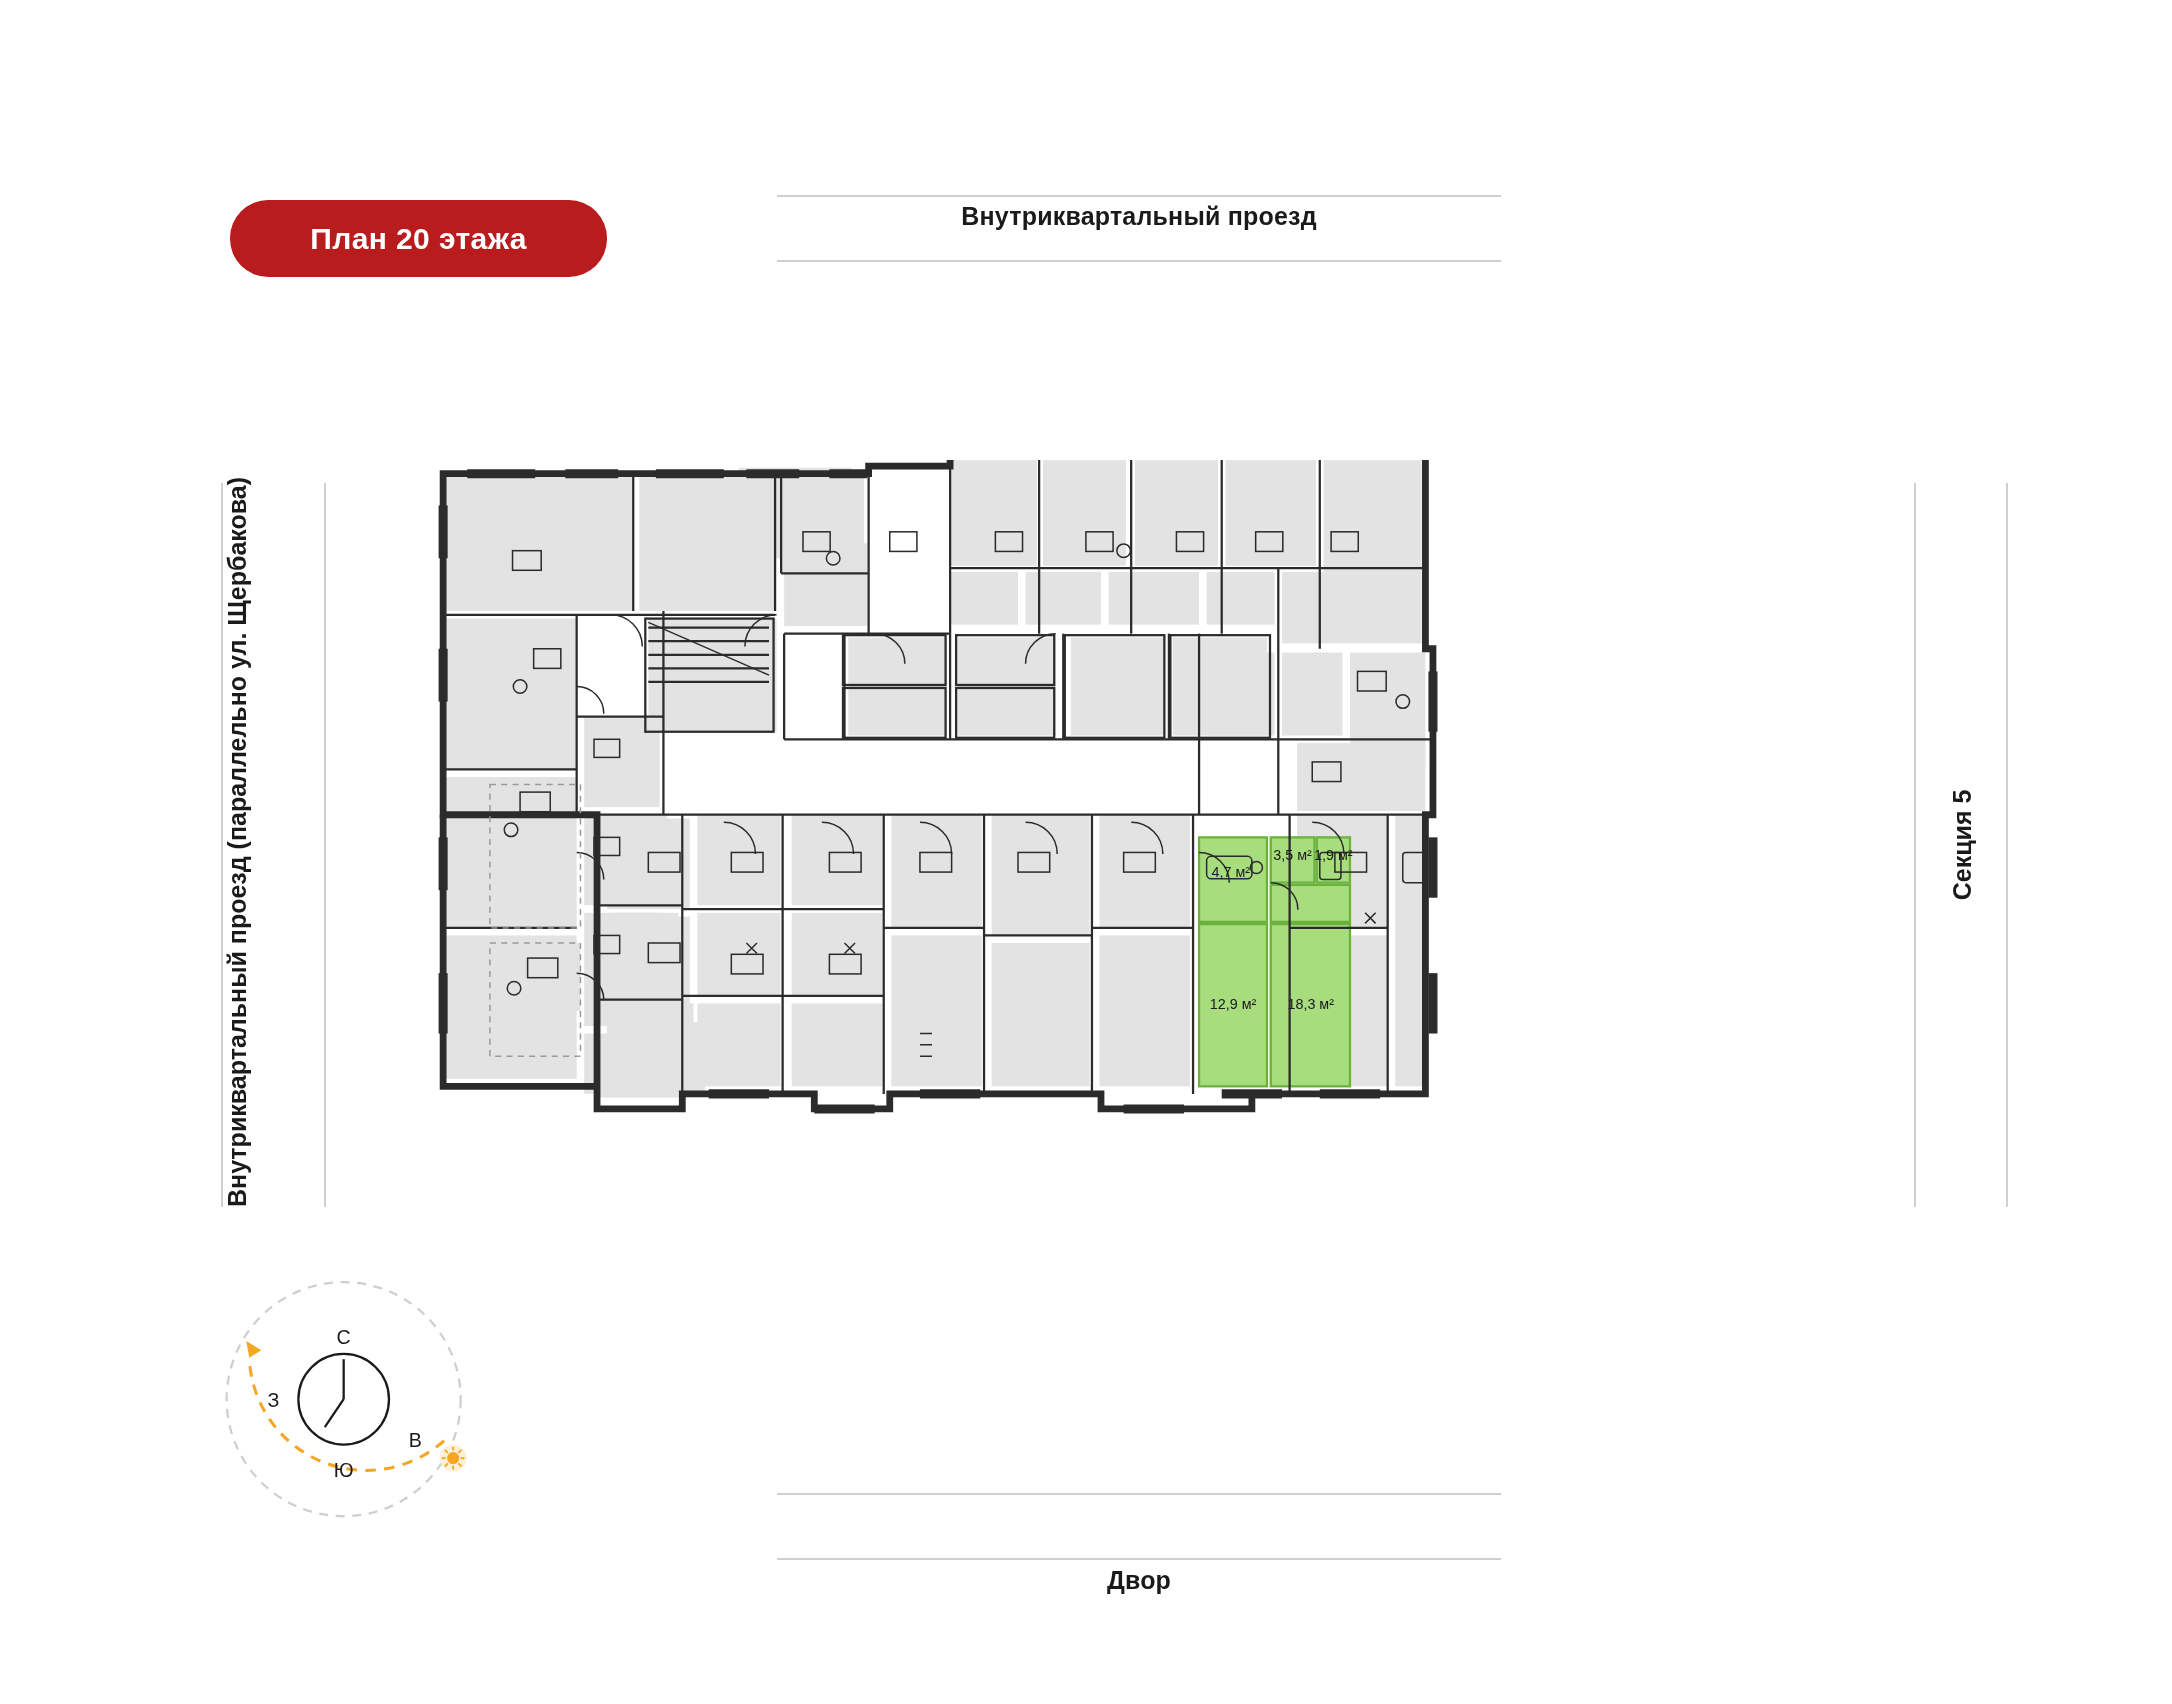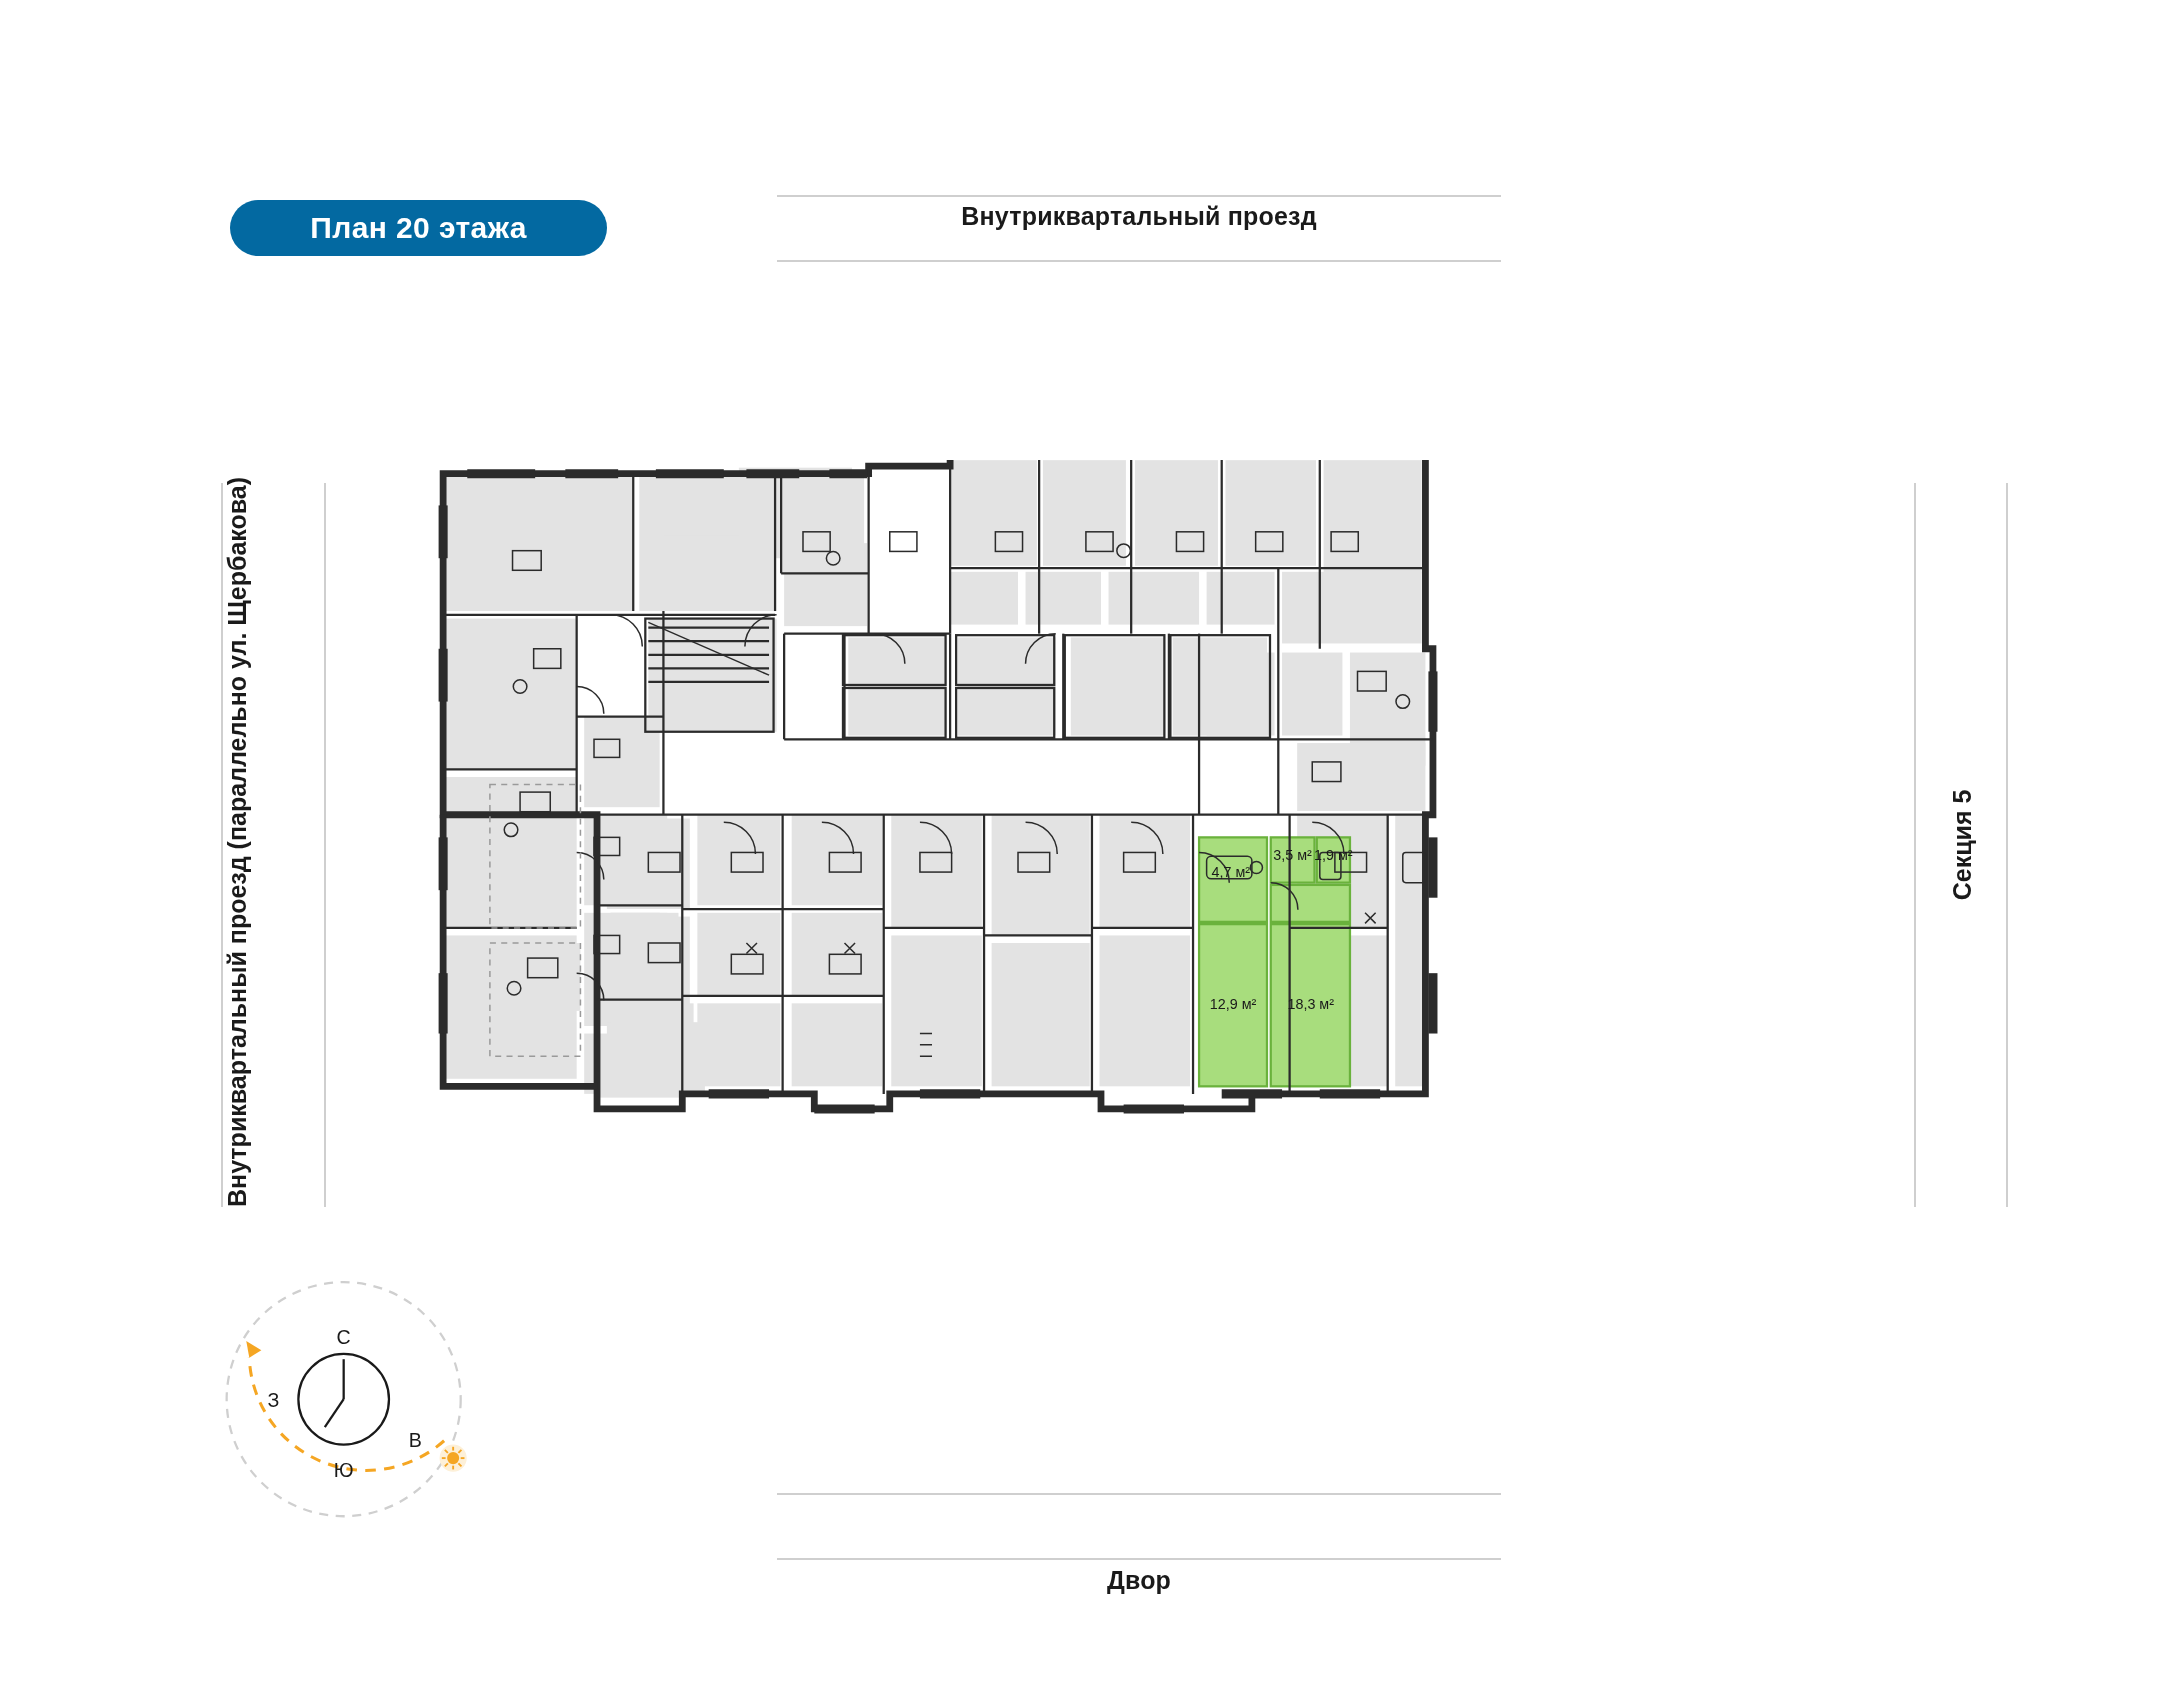--- a/index.html
+++ b/index.html
@@ -14,22 +14,22 @@
     font-family: "Liberation Sans", sans-serif;
     overflow: hidden;
   }
 
   
   #floor-badge {
     position: absolute;
     left: 230px;
     top: 200px;
     width: 377px;
-    height: 56px;
-    background: #0369a1;
+    height: 77px;
+    background: #b91c1c;
     border-radius: 38px;
     display: flex;
     align-items: center;
     justify-content: center;
     color: #ffffff;
     font-size: 30px;
     font-weight: bold;
     letter-spacing: 0.4px;
   }
 

